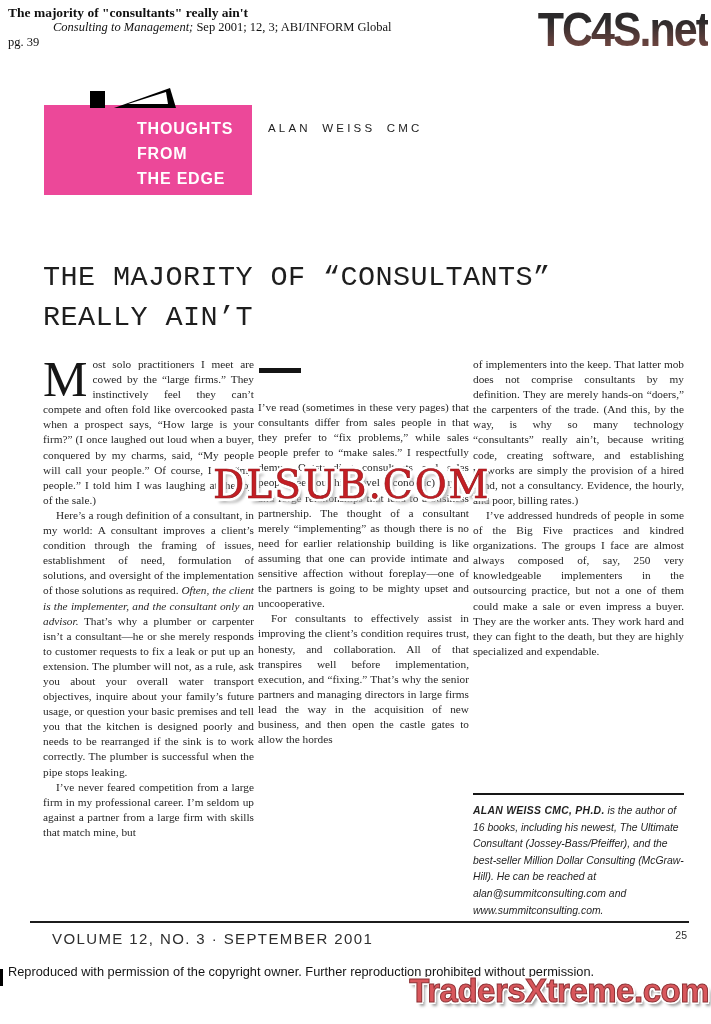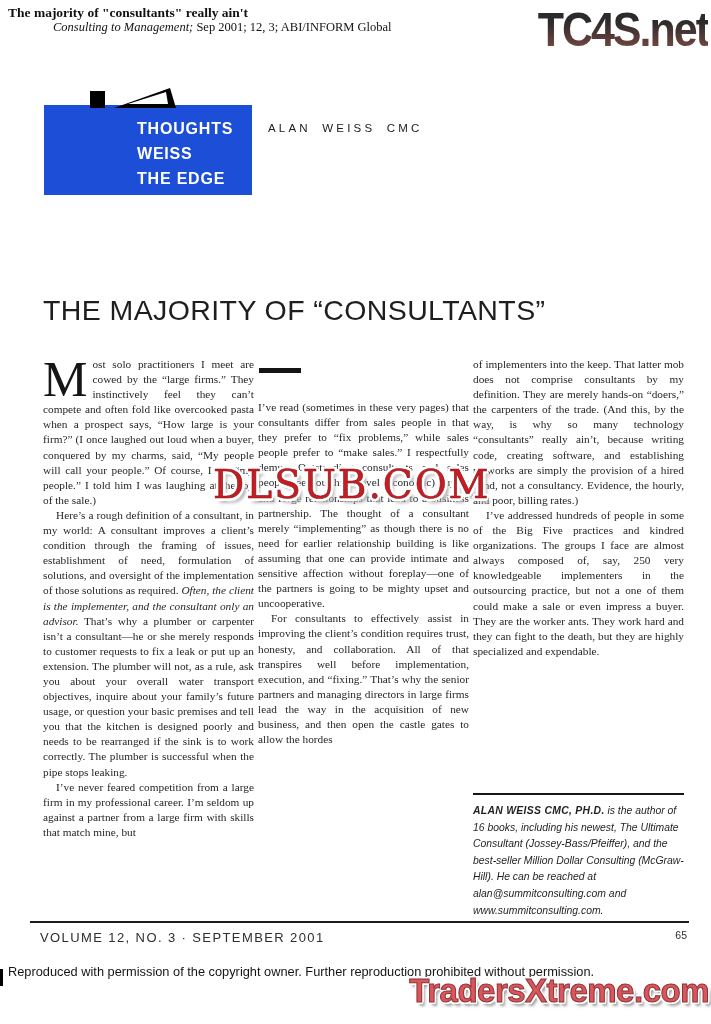--- a/index.html
+++ b/index.html
@@ -16,51 +16,51 @@
   .tc4s{position:absolute;right:3px;top:2px;font-family:"Liberation Sans",sans-serif;
         font-weight:bold;font-size:43px;letter-spacing:-2px;transform:scaleY(1.12);
         transform-origin:top;z-index:30;
         background:linear-gradient(#2c2a2b 35%, #6d4540 80%, #8a5a52 100%);
         -webkit-background-clip:text;background-clip:text;color:transparent;}
   @supports not (-webkit-background-clip: text){.tc4s{color:#463733;}}
 
   
   .logo-wrap{position:absolute;left:44px;top:86px;z-index:2;}
   .logo-deco{position:absolute;left:22px;top:2px;}
-  .logo-box{margin-top:19px;width:208px;height:90px;background:#1d4ed8;box-sizing:border-box;
+  .logo-box{margin-top:19px;width:208px;height:90px;background:#ec4899;box-sizing:border-box;
             padding:11px 0 0 93px;color:#fff;font-family:"Liberation Sans",sans-serif;
             font-weight:bold;font-size:16px;line-height:25px;letter-spacing:0.8px;}
   .byline{position:absolute;left:268px;top:122px;font-family:"Liberation Sans",sans-serif;
           font-size:11.5px;letter-spacing:3.2px;word-spacing:5px;color:#1c1c1c;}
 
   
-  .headline{position:absolute;left:43px;top:258px;font-family:Liberation Sans, sans-serif;
-            font-weight:400;font-size:28.5px;line-height:40px;letter-spacing:0.4px;color:#1e1e1e;margin-top:32px;}
+  .headline{position:absolute;left:43px;top:258px;font-family:Liberation Mono, monospace;
+            font-weight:400;font-size:28.5px;line-height:40px;letter-spacing:0.4px;color:#1e1e1e;}
 
   
   .col{position:absolute;top:357px;width:211px;text-align:justify;
        font-family:"Liberation Serif",serif;font-size:11.3px;line-height:15.1px;color:#262626;}
   .col-1{left:43px;} .col-2{left:258px;} .col-3{left:473px;}
   .col p{margin:0;}
   .col p.indent{text-indent:13px;}
   .dropcap{float:left;font-size:50px;line-height:40px;padding:2px 5px 0 0;color:#161616;
            font-family:"Liberation Serif",serif;}
   .ital{font-style:italic;}
   .divider-bar{width:42px;height:5px;background:#141414;margin:11px 0 27px 1px;}
 
   
   .bio{position:absolute;left:473px;top:793px;width:211px;border-top:2px solid #161616;
        padding-top:8px;font-family:"Liberation Sans",sans-serif;font-style:italic;
        font-size:10.4px;line-height:16.6px;color:#1f1f1f;text-align:left;}
   .bio .bio-name{font-weight:bold;font-style:italic;letter-spacing:0.3px;}
 
   
   .footer-rule{position:absolute;left:30px;top:921px;width:659px;height:2px;background:#1c1c1c;}
-  .footer-vol{position:absolute;left:40px;top:930px;font-family:"Liberation Sans",sans-serif;
-              font-size:13px;letter-spacing:1.4px;color:#2e2e2e;}
+  .footer-vol{position:absolute;left:52px;top:930px;font-family:"Liberation Sans",sans-serif;
+              font-size:15px;letter-spacing:1.4px;color:#2e2e2e;}
   .footer-page{position:absolute;right:24px;top:929px;font-family:"Liberation Sans",sans-serif;
                font-size:10.5px;color:#2e2e2e;}
 
   
   .corner-mark{position:absolute;left:0;top:969px;width:3px;height:17px;background:#000;}
   .copyright{position:absolute;left:8px;top:964px;font-family:"Liberation Sans",sans-serif;
              font-size:12.8px;color:#151515;white-space:nowrap;}
 
   
   .dlsub{position:absolute;left:213px;top:462px;z-index:40;
@@ -77,40 +77,42 @@
                         1.5px 1.5px 0 #fff,3px 4px 3px #9a9a9a;}
 </style>
 </head>
 <body>
 
 <div class="page">
 
   <div class="citation">
     <div class="c-title">The majority of "consultants" really ain't</div>
     <div><span class="c-journal">Consulting to Management;</span><span> Sep 2001; 12, 3; ABI/INFORM Global</span></div>
+    <div>pg. 39</div>
   </div>
 
   <div class="tc4s">TC4S.net</div>
 
   <div class="logo-wrap">
     <svg class="logo-deco" width="110" height="20" viewBox="0 0 110 20">
       <rect x="24" y="3" width="15" height="17" fill="#000"></rect>
       <polygon points="48,20 104,0 110,20" fill="#000"></polygon>
       <polygon points="62,16 100,4 102,16" fill="#fff"></polygon>
     </svg>
     <div class="logo-box">
       <div>THOUGHTS</div>
-      <div>WEISS</div>
+      <div>FROM</div>
       <div>THE EDGE</div>
     </div>
   </div>
   <div class="byline">ALAN WEISS CMC</div>
 
   <div class="headline">
     <div>THE MAJORITY OF “CONSULTANTS”</div>
+    <div>REALLY AIN’T</div>
   </div>
 
   <div class="col col-1">
     <p><span class="dropcap">M</span><span>ost solo practitioners I meet are cowed by the “large firms.” They instinctively feel they can’t compete and often fold like overcooked pasta when a prospect says, “How large is your firm?” (I once laughed out loud when a buyer, conquered by my charms, said, “My people will call your people.” Of course, I am “my people.” I told him I was laughing at the joy of the sale.)</span></p>
     <p class="indent"><span>Here’s a rough definition of a consultant, in my world: A consultant improves a client’s condition through the framing of issues, establishment of need, formulation of solutions, and oversight of the implementation of those solutions as required. </span><span class="ital">Often, the client is the implementer, and the consultant only an advisor.</span><span> That’s why a plumber or carpenter isn’t a consultant—he or she merely responds to customer requests to fix a leak or put up an extension. The plumber will not, as a rule, ask you about your overall water transport objectives, inquire about your family’s future usage, or question your basic premises and tell you that the kitchen is designed poorly and needs to be rearranged if the sink is to work correctly. The plumber is successful when the pipe stops leaking.</span></p>
     <p class="indent">I’ve never feared competition from a large firm in my professional career. I’m seldom up against a partner from a large firm with skills that match mine, but</p>
   </div>
 
   <div class="col col-2">
     <div class="divider-bar"></div>
@@ -122,21 +124,21 @@
     <p>of implementers into the keep. That latter mob does not comprise consultants by my definition. They are merely hands-on “doers,” the carpenters of the trade. (And this, by the way, is why so many technology “consultants” really ain’t, because writing code, creating software, and establishing networks are simply the provision of a hired hand, not a consultancy. Evidence, the hourly, and poor, billing rates.)</p>
     <p class="indent">I’ve addressed hundreds of people in some of the Big Five practices and kindred organizations. The groups I face are almost always composed of, say, 250 very knowledgeable implementers in the outsourcing practice, but not a one of them could make a sale or even impress a buyer. They are the worker ants. They work hard and they can fight to the death, but they are highly specialized and expendable.</p>
   </div>
 
   <div class="bio">
     <span class="bio-name">ALAN WEISS CMC, PH.D.</span><span> is the author of 16 books, including his newest, The Ultimate Consultant (Jossey-Bass/Pfeiffer), and the best-seller Million Dollar Consulting (McGraw-Hill). He can be reached at alan@summitconsulting.com and www.summitconsulting.com.</span>
   </div>
 
   <div class="footer-rule"></div>
   <div class="footer-vol">VOLUME 12, NO. 3 · SEPTEMBER 2001</div>
-  <div class="footer-page">65</div>
+  <div class="footer-page">25</div>
 
   <div class="corner-mark"></div>
   <div class="copyright">Reproduced with permission of the copyright owner.  Further reproduction prohibited without permission.</div>
 
   <div class="dlsub">DLSUB.COM</div>
   <div class="tradersx">TradersXtreme.com</div>
 
 </div>
 
 </body></html>

